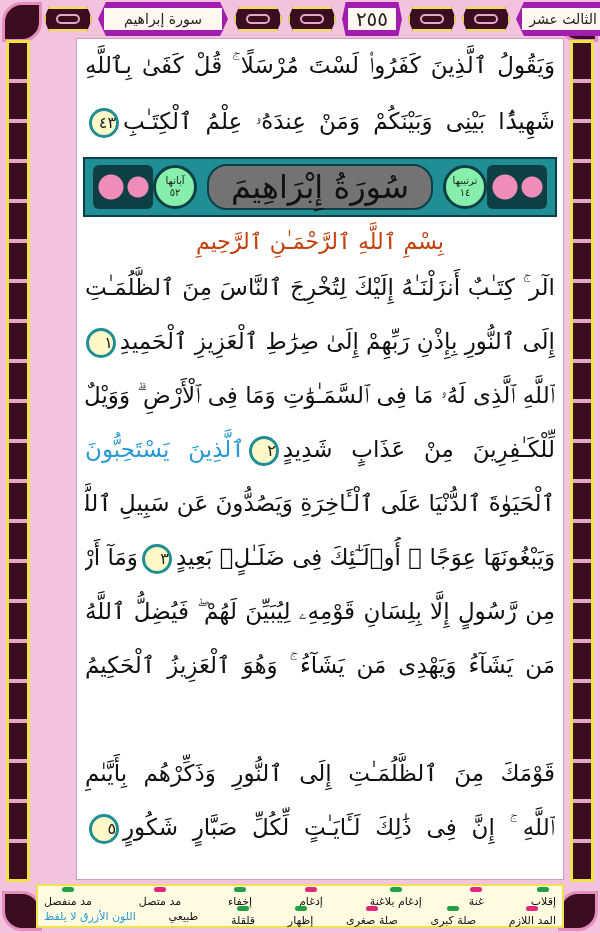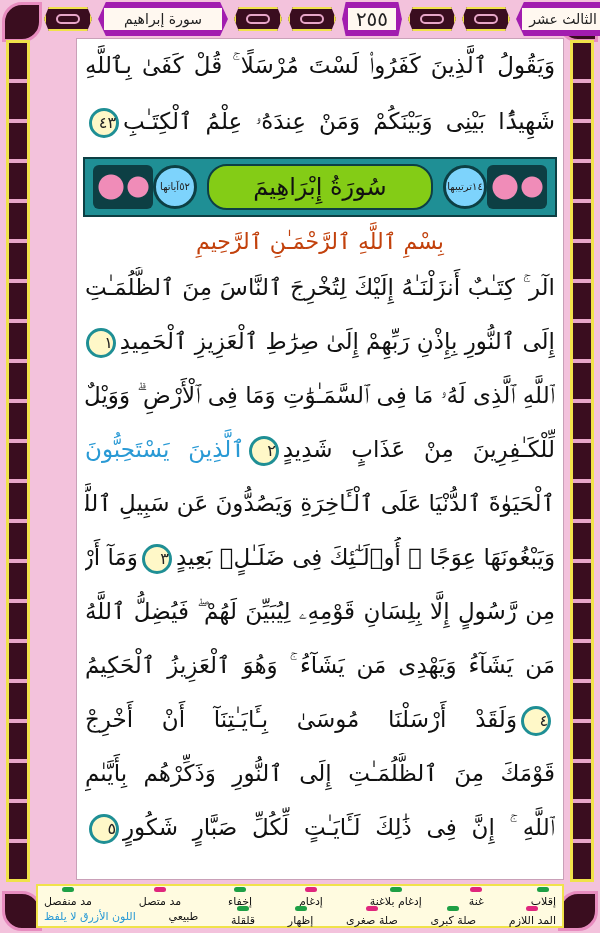--- a/index.html
+++ b/index.html
@@ -19,22 +19,22 @@
   .label-box { height:34px; background:#fff8f0; border:6px solid #a21caf; box-sizing:border-box; clip-path:polygon(6% 0,94% 0,100% 50%,94% 100%,6% 100%,0 50%); display:flex; align-items:center; justify-content:center; font-size:14px; color:#222; }
   .lb-surah { flex:0 0 130px; }
   .lb-page { flex:0 0 60px; font-size:20px; }
   .lb-juz { flex:0 0 130px; }
   .page { position:absolute; left:36px; right:36px; top:38px; height:842px; background:#ffffff; border:1px solid #c9a0b8; box-sizing:border-box;margin-left:40px; }
   .line { position:absolute; left:8px; right:8px; direction:rtl; text-align:justify; text-align-last:justify; font-family:"DejaVu Sans", sans-serif; font-size:23px; color:#111; white-space:nowrap; overflow:hidden; line-height:40px; height:40px; }
   .ayah { display:inline-block; width:30px; height:30px; border-radius:50%; background:#fff8c8; border:3px solid #1f8f95; box-sizing:border-box; text-align:center; line-height:24px; font-size:16px; color:#222; vertical-align:middle; margin:0 4px; }
   .blue { color:#2a9ad5; }
   .surah-banner { position:absolute; left:6px; right:6px; top:118px; height:60px; background:#1f8f95; border:2px solid #0d3f44; box-sizing:border-box; display:flex; align-items:center; justify-content:space-between; padding:0 8px; }
   .orn { width:60px; height:44px; background:radial-gradient(circle at 30% 50%, #f08cb8 0 12px, transparent 13px), radial-gradient(circle at 75% 50%, #f08cb8 0 10px, transparent 11px), #0d3f44; border-radius:6px; }
-  .medal { width:44px; height:44px; border-radius:50%; background:#7dd3fc; border:3px solid #0d3f44; box-sizing:border-box; display:flex; flex-direction:row; align-items:center; justify-content:center; font-size:10px; line-height:12px; color:#222; }
-  .surah-name { flex:1; margin:0 10px; height:42px; background:#84cc16; border:2px solid #0d3f44; border-radius:20px; display:flex; align-items:center; justify-content:center; font-size:24px; color:#111; direction:rtl; }
+  .medal { width:44px; height:44px; border-radius:50%; background:#86efac; border:3px solid #0d3f44; box-sizing:border-box; display:flex; flex-direction:column; align-items:center; justify-content:center; font-size:10px; line-height:12px; color:#222; }
+  .surah-name { flex:1; margin:0 10px; height:42px; background:#737373; border:2px solid #0d3f44; border-radius:20px; display:flex; align-items:center; justify-content:center; font-size:32px; color:#111; direction:rtl; }
   .basmala { position:absolute; left:0; right:0; top:186px; text-align:center; direction:rtl; font-size:22px; color:#c2410c; line-height:34px; }
   .legend { position:absolute; left:36px; right:36px; top:884px; height:44px; background:#fffbe0; border:2px solid #f0e24a; box-sizing:border-box; direction:rtl; font-size:11px; color:#111; padding:2px 6px; }
   .legend-row { display:flex; justify-content:space-between; align-items:center; height:19px; }
   .legend-item { display:flex; align-items:center; gap:3px; white-space:nowrap;flex-direction:column; }
   .sw { display:inline-block; width:12px; height:5px; border-radius:3px; }
 </style>
 </head>
 <body>
 
 <div class="frame">
@@ -78,21 +78,20 @@
     <div class="basmala">بِسْمِ ٱللَّهِ ٱلرَّحْمَـٰنِ ٱلرَّحِيمِ</div>
 
     <div class="line" style="top:228px"><span>الٓر ۚ كِتَـٰبٌ أَنزَلْنَـٰهُ إِلَيْكَ لِتُخْرِجَ ٱلنَّاسَ مِنَ ٱلظُّلُمَـٰتِ</span></div>
     <div class="line" style="top:282px"><span>إِلَى ٱلنُّورِ بِإِذْنِ رَبِّهِمْ إِلَىٰ صِرَٰطِ ٱلْعَزِيزِ ٱلْحَمِيدِ</span><span class="ayah">١</span></div>
     <div class="line" style="top:336px"><span>ٱللَّهِ ٱلَّذِى لَهُۥ مَا فِى ٱلسَّمَـٰوَٰتِ وَمَا فِى ٱلْأَرْضِ ۗ وَوَيْلٌ</span></div>
     <div class="line" style="top:390px"><span>لِّلْكَـٰفِرِينَ مِنْ عَذَابٍ شَدِيدٍ</span><span class="ayah">٢</span><span class="blue">ٱلَّذِينَ يَسْتَحِبُّونَ</span></div>
     <div class="line" style="top:444px"><span>ٱلْحَيَوٰةَ ٱلدُّنْيَا عَلَى ٱلْـَٔاخِرَةِ وَيَصُدُّونَ عَن سَبِيلِ ٱللَّهِ</span></div>
     <div class="line" style="top:498px"><span>وَيَبْغُونَهَا عِوَجًا ۚ أُو۟لَـٰٓئِكَ فِى ضَلَـٰلٍۭ بَعِيدٍ</span><span class="ayah">٣</span><span>وَمَآ أَرْسَلْنَا</span></div>
     <div class="line" style="top:606px"><span>مَن يَشَآءُ وَيَهْدِى مَن يَشَآءُ ۚ وَهُوَ ٱلْعَزِيزُ ٱلْحَكِيمُ</span></div>
     <div class="line" style="top:552px"><span>مِن رَّسُولٍ إِلَّا بِلِسَانِ قَوْمِهِۦ لِيُبَيِّنَ لَهُمْ ۖ فَيُضِلُّ ٱللَّهُ</span></div>
-    <div class="line" style="top:660px"><span class="ayah">٤</span><span>وَلَقَدْ أَرْسَلْنَا مُوسَىٰ بِـَٔايَـٰتِنَآ أَنْ أَخْرِجْ</span></div>
     <div class="line" style="top:714px"><span>قَوْمَكَ مِنَ ٱلظُّلُمَـٰتِ إِلَى ٱلنُّورِ وَذَكِّرْهُم بِأَيَّىٰمِ</span></div>
     <div class="line" style="top:768px"><span>ٱللَّهِ ۚ إِنَّ فِى ذَٰلِكَ لَـَٔايَـٰتٍ لِّكُلِّ صَبَّارٍ شَكُورٍ</span><span class="ayah">٥</span></div>
   </div>
 
   <div class="legend">
     <div class="legend-row">
       <div class="legend-item">
           <span class="sw" style="background:#1ea045"></span>
           <span>إقلاب</span>
         </div>

